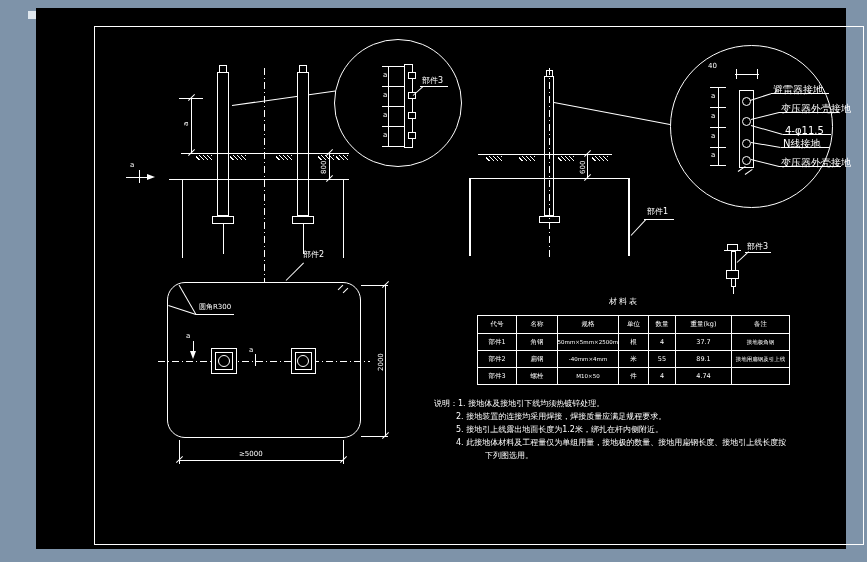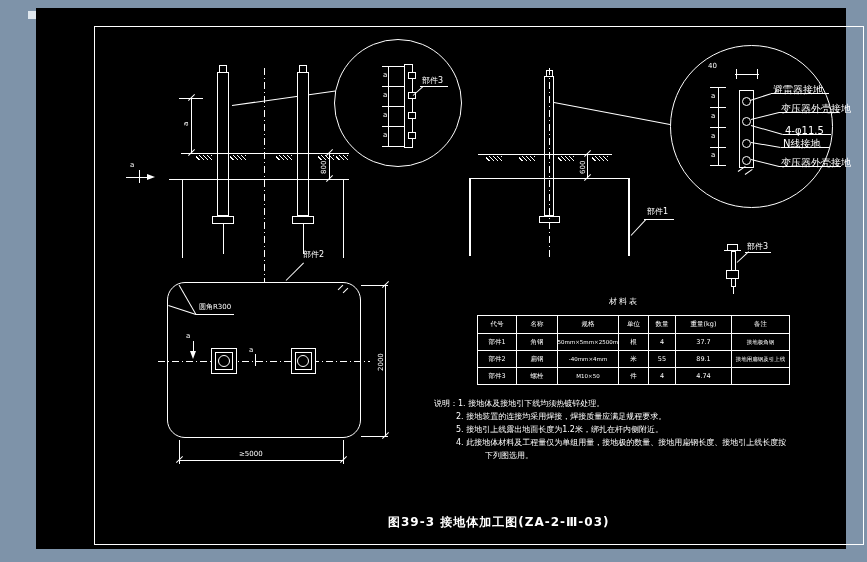--- a/index.html
+++ b/index.html
@@ -262,17 +262,16 @@
     </div>
 
     <div>
       <div class="txt" style="left:398px;top:392px;">说明：1. 接地体及接地引下线均须热镀锌处理。</div>
       <div class="txt" style="left:420px;top:405px;">2. 接地装置的连接均采用焊接，焊接质量应满足规程要求。</div>
       <div class="txt" style="left:420px;top:418px;">5. 接地引上线露出地面长度为1.2米，绑扎在杆内侧附近。</div>
       <div class="txt" style="left:420px;top:431px;">4. 此接地体材料及工程量仅为单组用量，接地极的数量、接地用扁钢长度、接地引上线长度按</div>
       <div class="txt" style="left:433px;top:444px;margin-left:16px;">下列图选用。</div>
     </div>
 
-    <div class="title" style="left:352px;top:506px;">图39-3  接地体加工图(ZA-2-Ⅲ-03)</div>
 
     <div class="frame"></div>
   </div>
 </div>
 
 </body></html>

